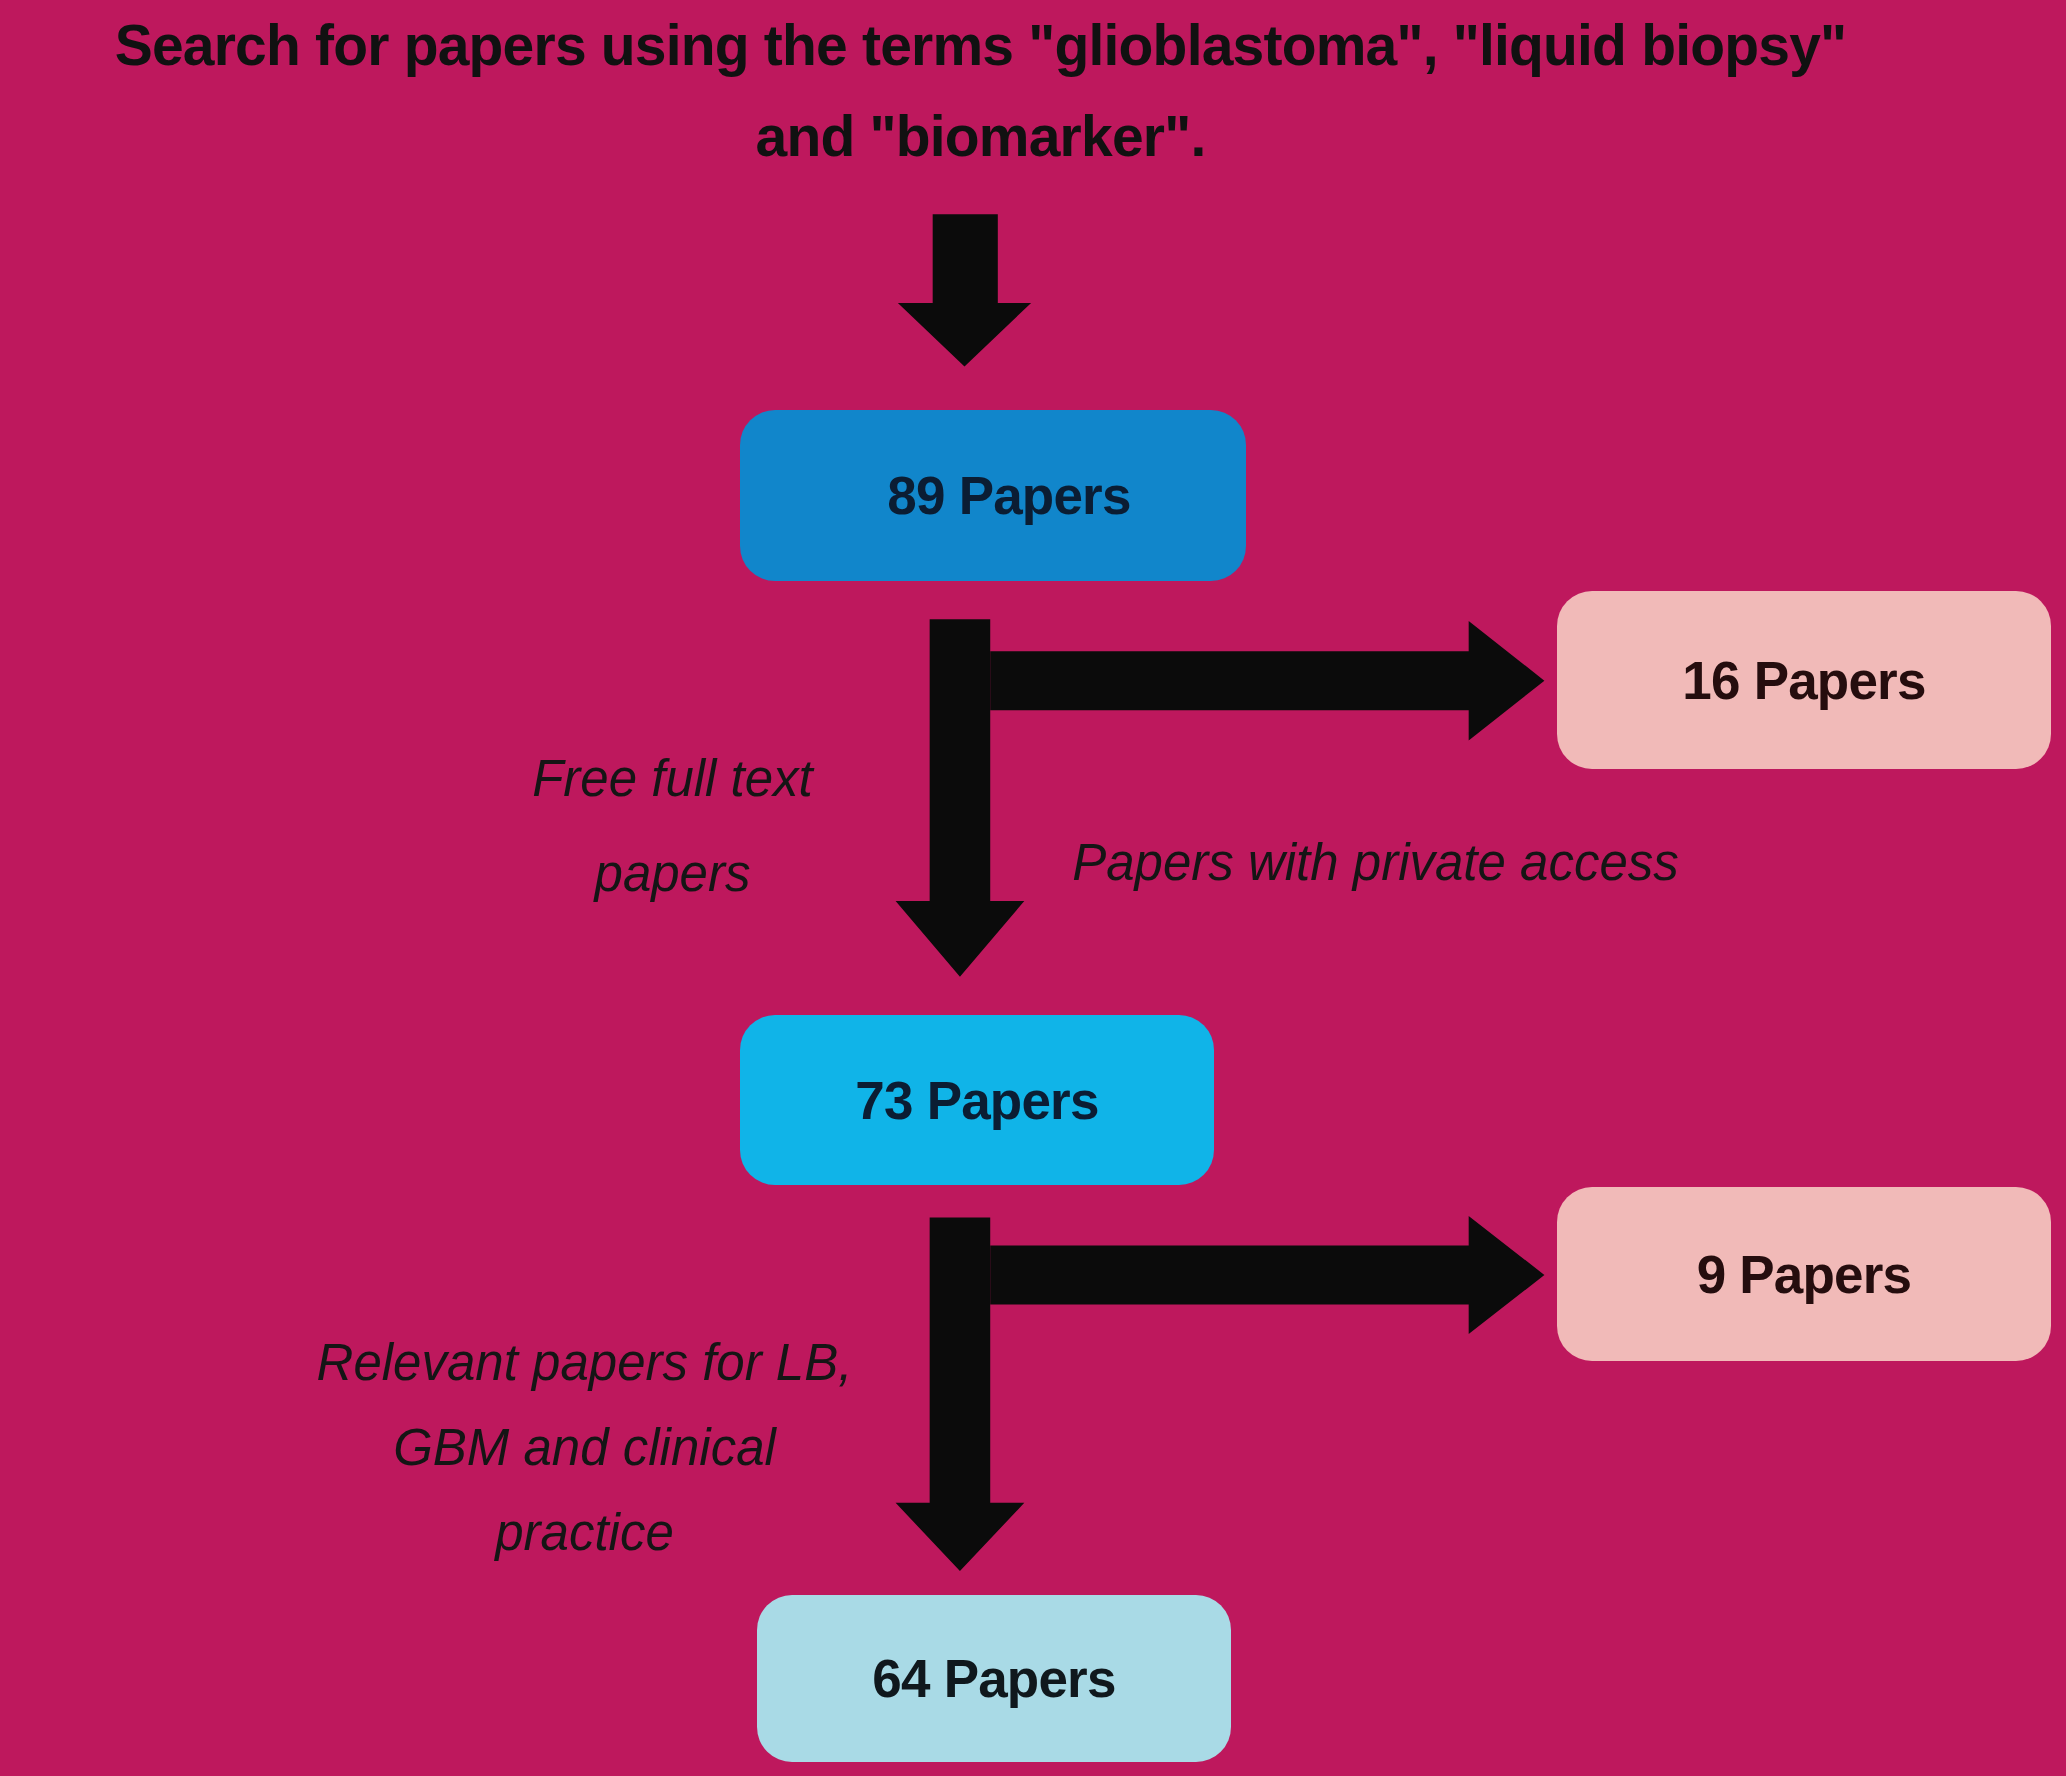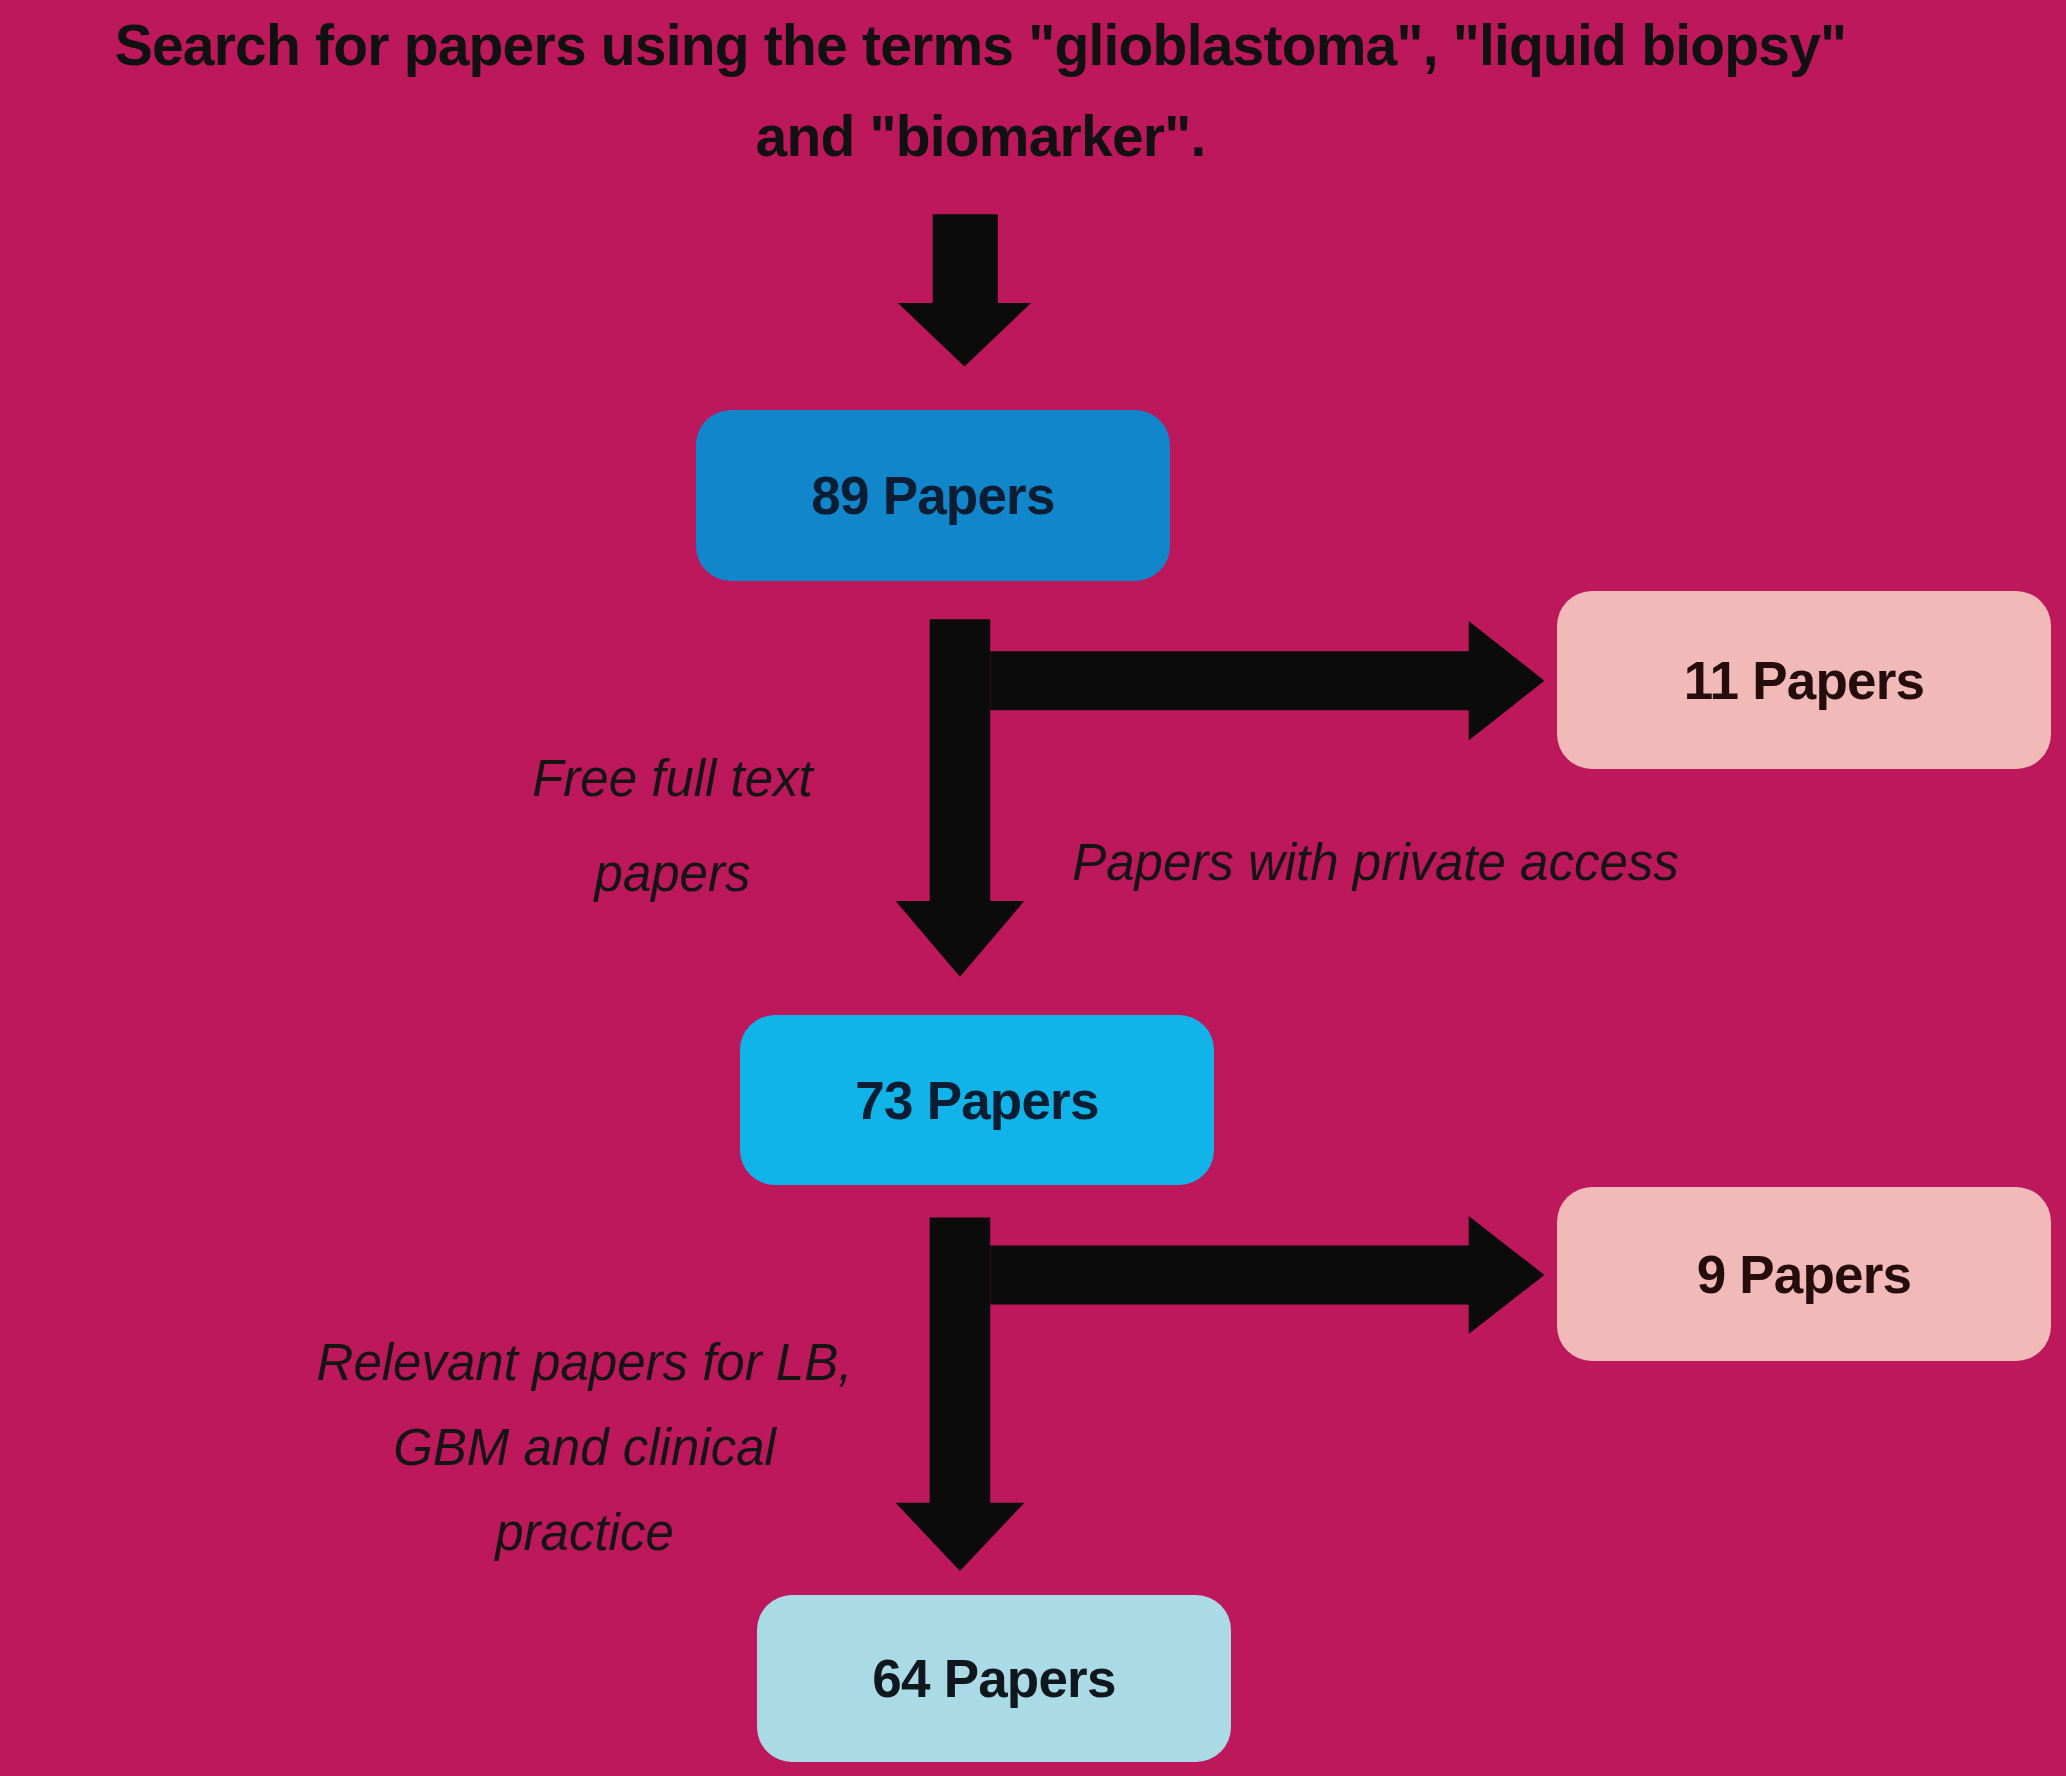--- a/index.html
+++ b/index.html
@@ -9,21 +9,21 @@
   }
   .title{
     position:absolute;left:26.5px;top:0;width:1908px;text-align:center;
     font-weight:700;font-size:57px;line-height:91px;letter-spacing:-0.8px;
     color:#111;white-space:pre-line;
   }
   .box{
     position:absolute;display:flex;align-items:center;justify-content:center;
     border-radius:35px;font-weight:700;font-size:53px;letter-spacing:-0.8px;
   }
-  #box-89{left:696px;top:410px;width:474px;height:171px;}
+  #box-89{left:740px;top:410px;width:474px;height:171px;padding-left:32px;}
   #box-16{left:1557px;top:591px;width:494px;height:178px;}
   #box-73{left:740px;top:1015px;width:474px;height:170px;}
   #box-9 {left:1557px;top:1187px;width:494px;height:174px;}
   #box-64{left:740px;top:1595px;width:474px;height:167px;margin-left:17px;}
   .edge-label{
     position:absolute;font-style:italic;font-size:51px;color:#151515;
     text-align:center;white-space:pre-line;
   }
   #label-free{left:332px;top:731px;width:681px;line-height:95px;}
   #label-private{left:1035px;top:821px;width:681px;line-height:83px;}
@@ -44,21 +44,21 @@
       <path d="M1232 283 L1318 283 L1318 400 L1362 400 L1274 484 L1186 400 L1232 400 Z"></path>
       <path d="M1228 818 L1308 818 L1308 1190 L1353 1190 L1268 1290 L1183 1190 L1228 1190 Z"></path>
       <path d="M1308 860 L1940 860 L1940 820 L2040 899 L1940 978 L1940 938 L1308 938 Z"></path>
       <path d="M1228 1608 L1308 1608 L1308 1985 L1353 1985 L1268 2075 L1183 1985 L1228 1985 Z"></path>
       <path d="M1308 1645 L1940 1645 L1940 1606 L2040 1684 L1940 1762 L1940 1723 L1308 1723 Z"></path>
     </g>
   </svg>
 
   <div class="box" id="box-89" style="background-color: rgb(17, 134, 203); color: rgb(11, 29, 51);">89 Papers</div>
 
-  <div class="box" id="box-16" style="background-color: rgb(241, 186, 184); color: rgb(37, 13, 14);">11 Papers</div>
+  <div class="box" id="box-16" style="background-color: rgb(241, 186, 184); color: rgb(37, 13, 14);">16 Papers</div>
 
   <div class="box" id="box-73" style="background-color: rgb(16, 180, 232); color: rgb(11, 29, 51);">73 Papers</div>
 
   <div class="box" id="box-9" style="background-color: rgb(241, 186, 184); color: rgb(37, 13, 14);">9 Papers</div>
 
   <div class="box" id="box-64" style="background-color: rgb(169, 218, 230); color: rgb(16, 24, 29);">64 Papers</div>
 
   <div class="edge-label" id="label-free">Free full text
 papers</div>
 

